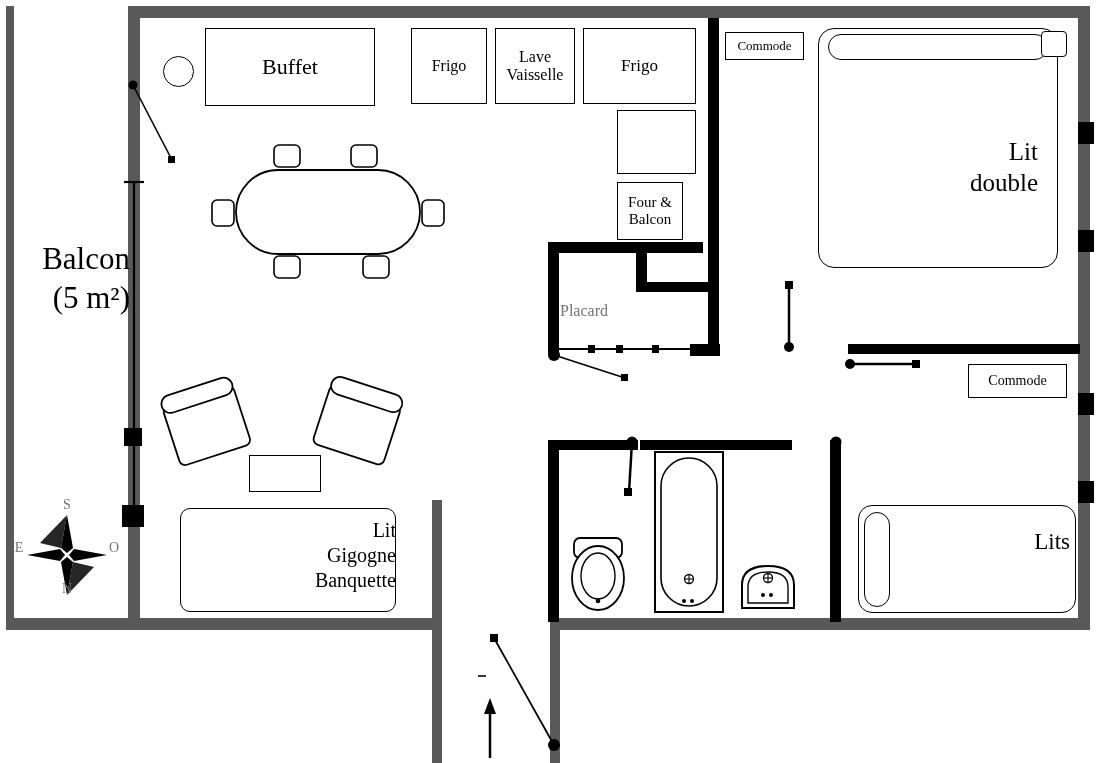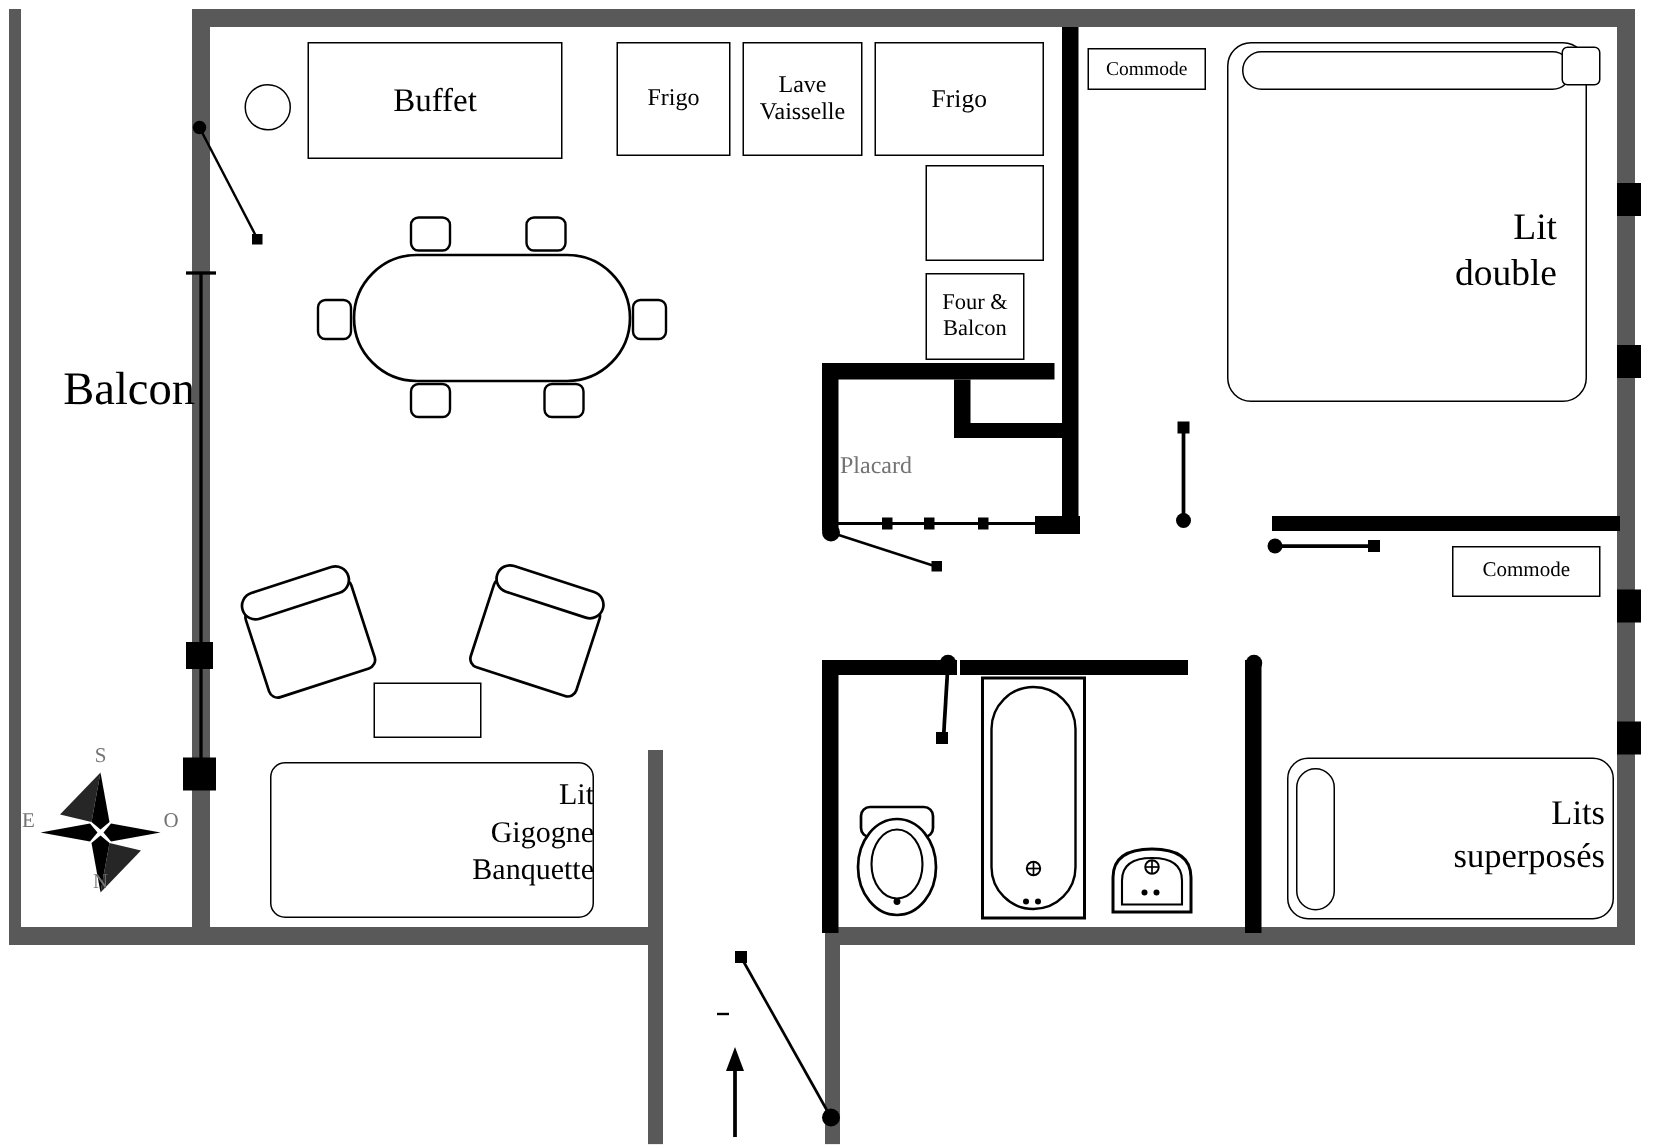--- a/index.html
+++ b/index.html
@@ -84,20 +84,21 @@
   <div class="wall-dark" style="left:636px; top:282px; width:72px; height:10px;"></div>
   <div class="wall-dark" style="left:690px; top:344px; width:30px; height:12px;"></div>
   <div class="wall-dark" style="left:548px; top:440px; width:11px; height:182px;"></div>
   <div class="wall-dark" style="left:548px; top:440px; width:90px; height:10px;"></div>
   <div class="wall-dark" style="left:640px; top:440px; width:152px; height:10px;"></div>
   <div class="wall-dark" style="left:830px; top:440px; width:11px; height:182px;"></div>
   <div class="wall-dark" style="left:848px; top:344px; width:232px; height:10px;"></div>
 
   <div class="room-label" style="left:12px; top:240px; width:118px; font-size:31px;">
     <div>Balcon</div>
+    <div>(5 m²)</div>
   </div>
 
   <div class="furn" style="left:205px; top:28px; width:170px; height:78px; font-size:22px;">
     <span>Buffet</span>
   </div>
   <div class="furn round" style="left:163px; top:56px; width:31px; height:31px;"></div>
 
   <div class="furn" style="left:411px; top:28px; width:76px; height:76px; font-size:16px;">
     <span>Frigo</span>
   </div>
@@ -138,21 +139,20 @@
   <div class="furn round" style="left:1041px; top:31px; width:26px; height:26px; border-radius:4px;"></div>
   <div class="room-label" style="left:838px; top:136px; width:200px; font-size:25px;">
     <div>Lit</div>
     <div>double</div>
   </div>
 
   <div class="furn" style="left:858px; top:505px; width:218px; height:108px; border-radius:14px;"></div>
   <div class="furn" style="left:864px; top:512px; width:26px; height:95px; border-radius:13px;"></div>
   <div class="room-label" style="left:880px; top:528px; width:190px; font-size:23px;">
     <div>Lits</div>
-    <div>superposés</div>
   </div>
 
   <div class="furn" style="left:180px; top:508px; width:216px; height:104px; border-radius:10px;"></div>
   <div class="room-label" style="left:180px; top:518px; width:216px; font-size:20px;">
     <div>Lit</div>
     <div>Gigogne</div>
     <div>Banquette</div>
   </div>
   <div class="furn" style="left:249px; top:455px; width:72px; height:37px;"></div>
 

